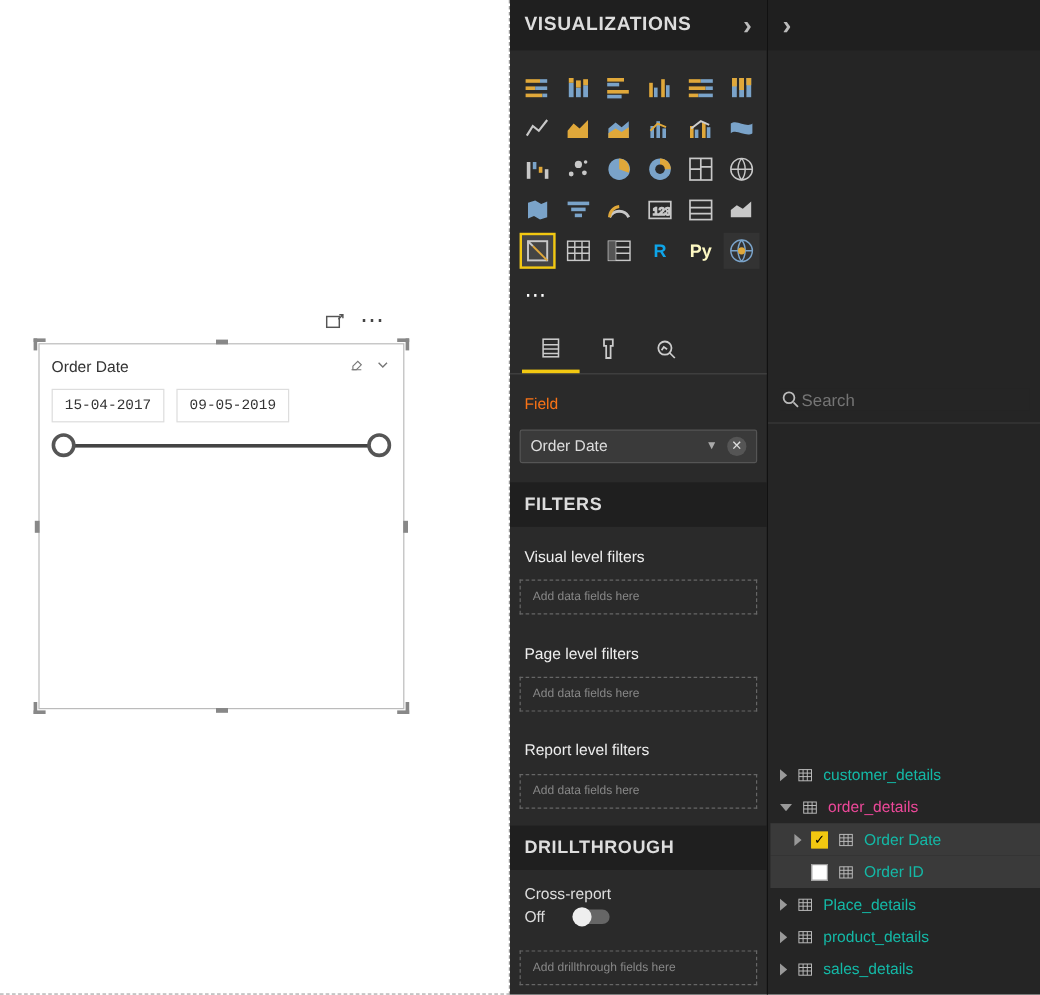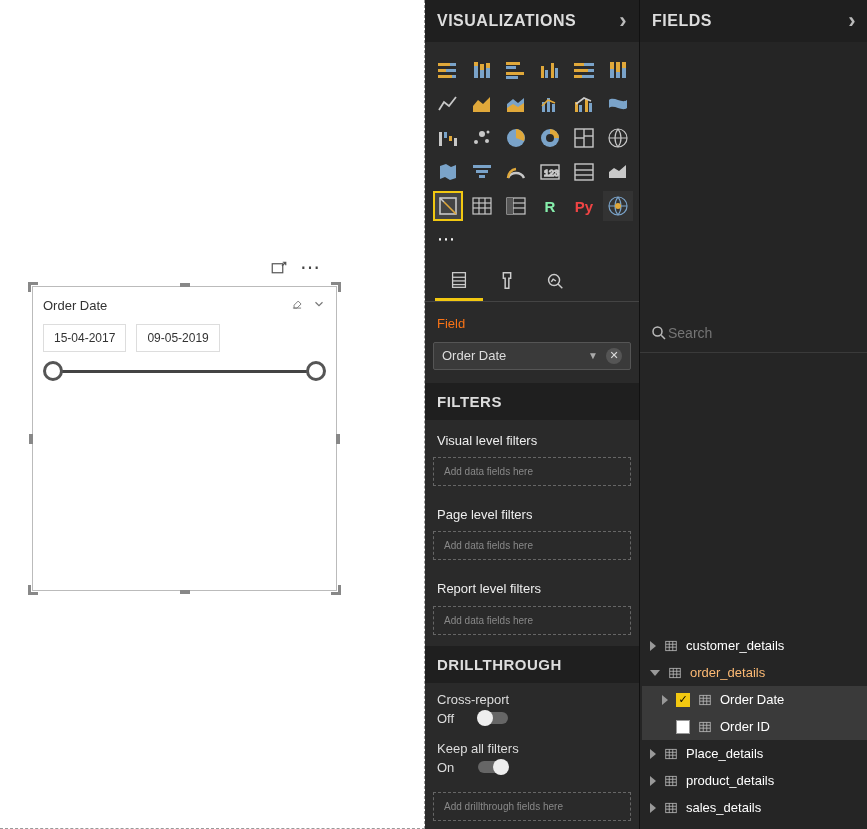--- a/index.html
+++ b/index.html
@@ -10,21 +10,21 @@
 .canvas-toolbar { position: absolute; top: 260px; left: 270px; display: flex; gap: 12px; color: #555; }
 .canvas-toolbar svg { width: 18px; height: 18px; cursor: pointer; }
 .dots-icon::after { content: "\22EF"; font-size: 20px; color: #444; line-height: 14px; }
 
 .visual-wrap { position: absolute; top: 286px; left: 32px; width: 305px; height: 305px; }
 .visual { width: 100%; height: 100%; border: 1px solid #bbb; background: #fff; padding: 10px; }
 .visual-header { display: flex; align-items: center; font-size: 13px; color: #333; }
 .visual-header .title { flex: 1; }
 .eraser-icon svg, .chev-icon svg { width: 14px; height: 14px; margin-left: 8px; cursor: pointer; }
 .date-inputs { display: flex; gap: 10px; margin: 10px 0 18px; }
-.date-inputs .date-box { border: 1px solid #ddd; padding: 6px 10px; font-size: 12px; color: #333; }
+.date-inputs .date-box { border: 1px solid #ddd; padding: 6px 10px; font-size: 12px; color: #333; font-family: Liberation Mono, monospace; }
 .slider-track { position: relative; height: 3px; background: #444; margin: 10px 6px; }
 .slider-handle { position: absolute; top: -9px; width: 20px; height: 20px; border: 3px solid #555; border-radius: 50%; background: #fff; }
 .slider-handle.left { left: -6px; }
 .slider-handle.right { right: -6px; }
 
 .sel-handle { position: absolute; width: 10px; height: 10px; }
 .sel-handle.tl { top: -4px; left: -4px; border-top: 3px solid #888; border-left: 3px solid #888; }
 .sel-handle.tr { top: -4px; right: -4px; border-top: 3px solid #888; border-right: 3px solid #888; }
 .sel-handle.bl { bottom: -4px; left: -4px; border-bottom: 3px solid #888; border-left: 3px solid #888; }
 .sel-handle.br { bottom: -4px; right: -4px; border-bottom: 3px solid #888; border-right: 3px solid #888; }
@@ -35,26 +35,26 @@
 .sel-handle.mr { right: -3px; top: 50%; width: 4px; height: 10px; background:#888; transform: translateY(-50%); }
 
 
 .pane { background: #2a2a2a; color: #ddd; display: flex; flex-direction: column; justify-content: space-between; }
 .viz-pane { flex: 0 0 214px; border-right: 1px solid #111; }
 .pane-header { display: flex; align-items: center; padding: 8px 12px; font-size: 16px; font-weight: 600; letter-spacing: 0.5px; background: #1f1f1f; }
 .pane-header .title { flex: 1; }
 .chevron-right::after { content: "\203A"; font-size: 22px; color: #bbb; }
 
 .viz-grid { padding: 10px 6px 4px 8px; display: grid; grid-template-columns: repeat(6, 30px); gap: 4px; }
-.viz-icon { width: 30px; height: 30px; display: flex; align-items: center; justify-content: center; cursor: pointer; color: #86efac; }
+.viz-icon { width: 30px; height: 30px; display: flex; align-items: center; justify-content: center; cursor: pointer; color: #0ea5e9; }
 .viz-icon svg { width: 24px; height: 24px; }
 .viz-icon.selected { outline: 2px solid #f2c811; outline-offset: -2px; background: #444; }
 .viz-icon.import { background: #333; }
 .viz-icon.rtext,.viz-icon.pytext { font-weight:700; font-size:15px; font-family: "Segoe UI", Arial; }
-.viz-icon.pytext { color:#ef4444; }
+.viz-icon.pytext { color:#fef9c3; }
 
 .ellipsis-row { padding: 0 12px 8px; color: #fff; font-size: 18px; }
 
 .subtabs { display: flex; gap: 0; padding: 0 10px; border-bottom: 1px solid #444; }
 .subtab { width: 48px; height: 40px; display:flex;align-items:center;justify-content:center; cursor: pointer; }
 .subtab.active { border-bottom: 3px solid #f2c811; }
 .subtab svg { width:22px;height:22px; stroke:#ccc; }
 
 .section-label { padding: 10px 12px 8px; font-size: 13px; color: #f97316; }
 .field-well { margin: 0 8px 10px; }
@@ -74,22 +74,22 @@
 .toggle.off .knob { left:-1px; }
 .toggle.on .knob { right:-1px; }
 
 
 .fields-pane { flex: 0 0 228px; background:#252525; }
 .search-row { padding:10px 10px; border-bottom:1px solid #3a3a3a; }
 .search-box { display:flex; align-items:center; gap:0; background:#252525; }
 .search-box input { flex:1; background:transparent; border:none; outline:none; color:#ccc; font-size:14px; }
 .search-box svg { width:18px;height:18px; }
 .tree { padding:8px 0; font-size:13px; }
-.tree-item { display:flex; align-items:center; padding:6px 10px; gap:8px; cursor:pointer; color:#ffffff; }
-.tree-item.active { color:#fdba74; }
+.tree-item { display:flex; align-items:center; padding:6px 10px; gap:8px; cursor:pointer; color:#14b8a6; }
+.tree-item.active { color:#ec4899; }
 .tree-item.child { padding-left:20px; background:#3a3a3a; margin-left:2px; }
 .tree-item.child.selected { background:#3a3a3a; }
 .tri { width:0;height:0;border-top:5px solid transparent;border-bottom:5px solid transparent;border-left:6px solid #999; flex-shrink:0; }
 .tri.open { border-left:none; border-top:6px solid #999; border-left:5px solid transparent; border-right:5px solid transparent; border-bottom:none; }
 .table-icon { width:14px;height:14px; flex-shrink:0; }
 .checkbox { width:14px;height:14px;border:1px solid #999;background:#fff;flex-shrink:0; display:flex;align-items:center;justify-content:center; }
 .checkbox.checked { background:#f2c811; border-color:#f2c811; }
 .checkbox.checked::after { content:"\2713"; font-size:11px; color:#000; }
 .child .tri { visibility:hidden; }
 .child.has-expand .tri { visibility:visible; }
@@ -409,35 +409,25 @@
   <div class="drill-header">DRILLTHROUGH</div>
   <div class="toggle-row">
     <div>Cross-report</div>
     <div class="state">
       <span>Off</span>
       <div class="toggle off">
           <div class="knob"></div>
         </div>
     </div>
   </div>
-  <div class="toggle-row">
-    <div>Keep all filters</div>
-    <div class="state">
-      <span>On</span>
-      <div class="toggle on">
-          <div class="knob"></div>
-        </div>
-    </div>
-  </div>
   <div class="drop-zone" style="margin-top:8px">Add drillthrough fields here</div>
 </div>
 
 <div class="pane fields-pane">
   <div class="pane-header">
-    <span class="title">FIELDS</span>
     <span class="chevron-right"></span>
   </div>
   <div class="search-row">
     <div class="search-box">
       <svg viewBox="0 0 24 24" fill="none" stroke="#bbb" stroke-width="2">
           <circle cx="10" cy="10" r="6"></circle>
           <line x1="15" y1="15" x2="20" y2="20"></line>
         </svg>
       <input type="text" placeholder="Search" style="">
     </div>

